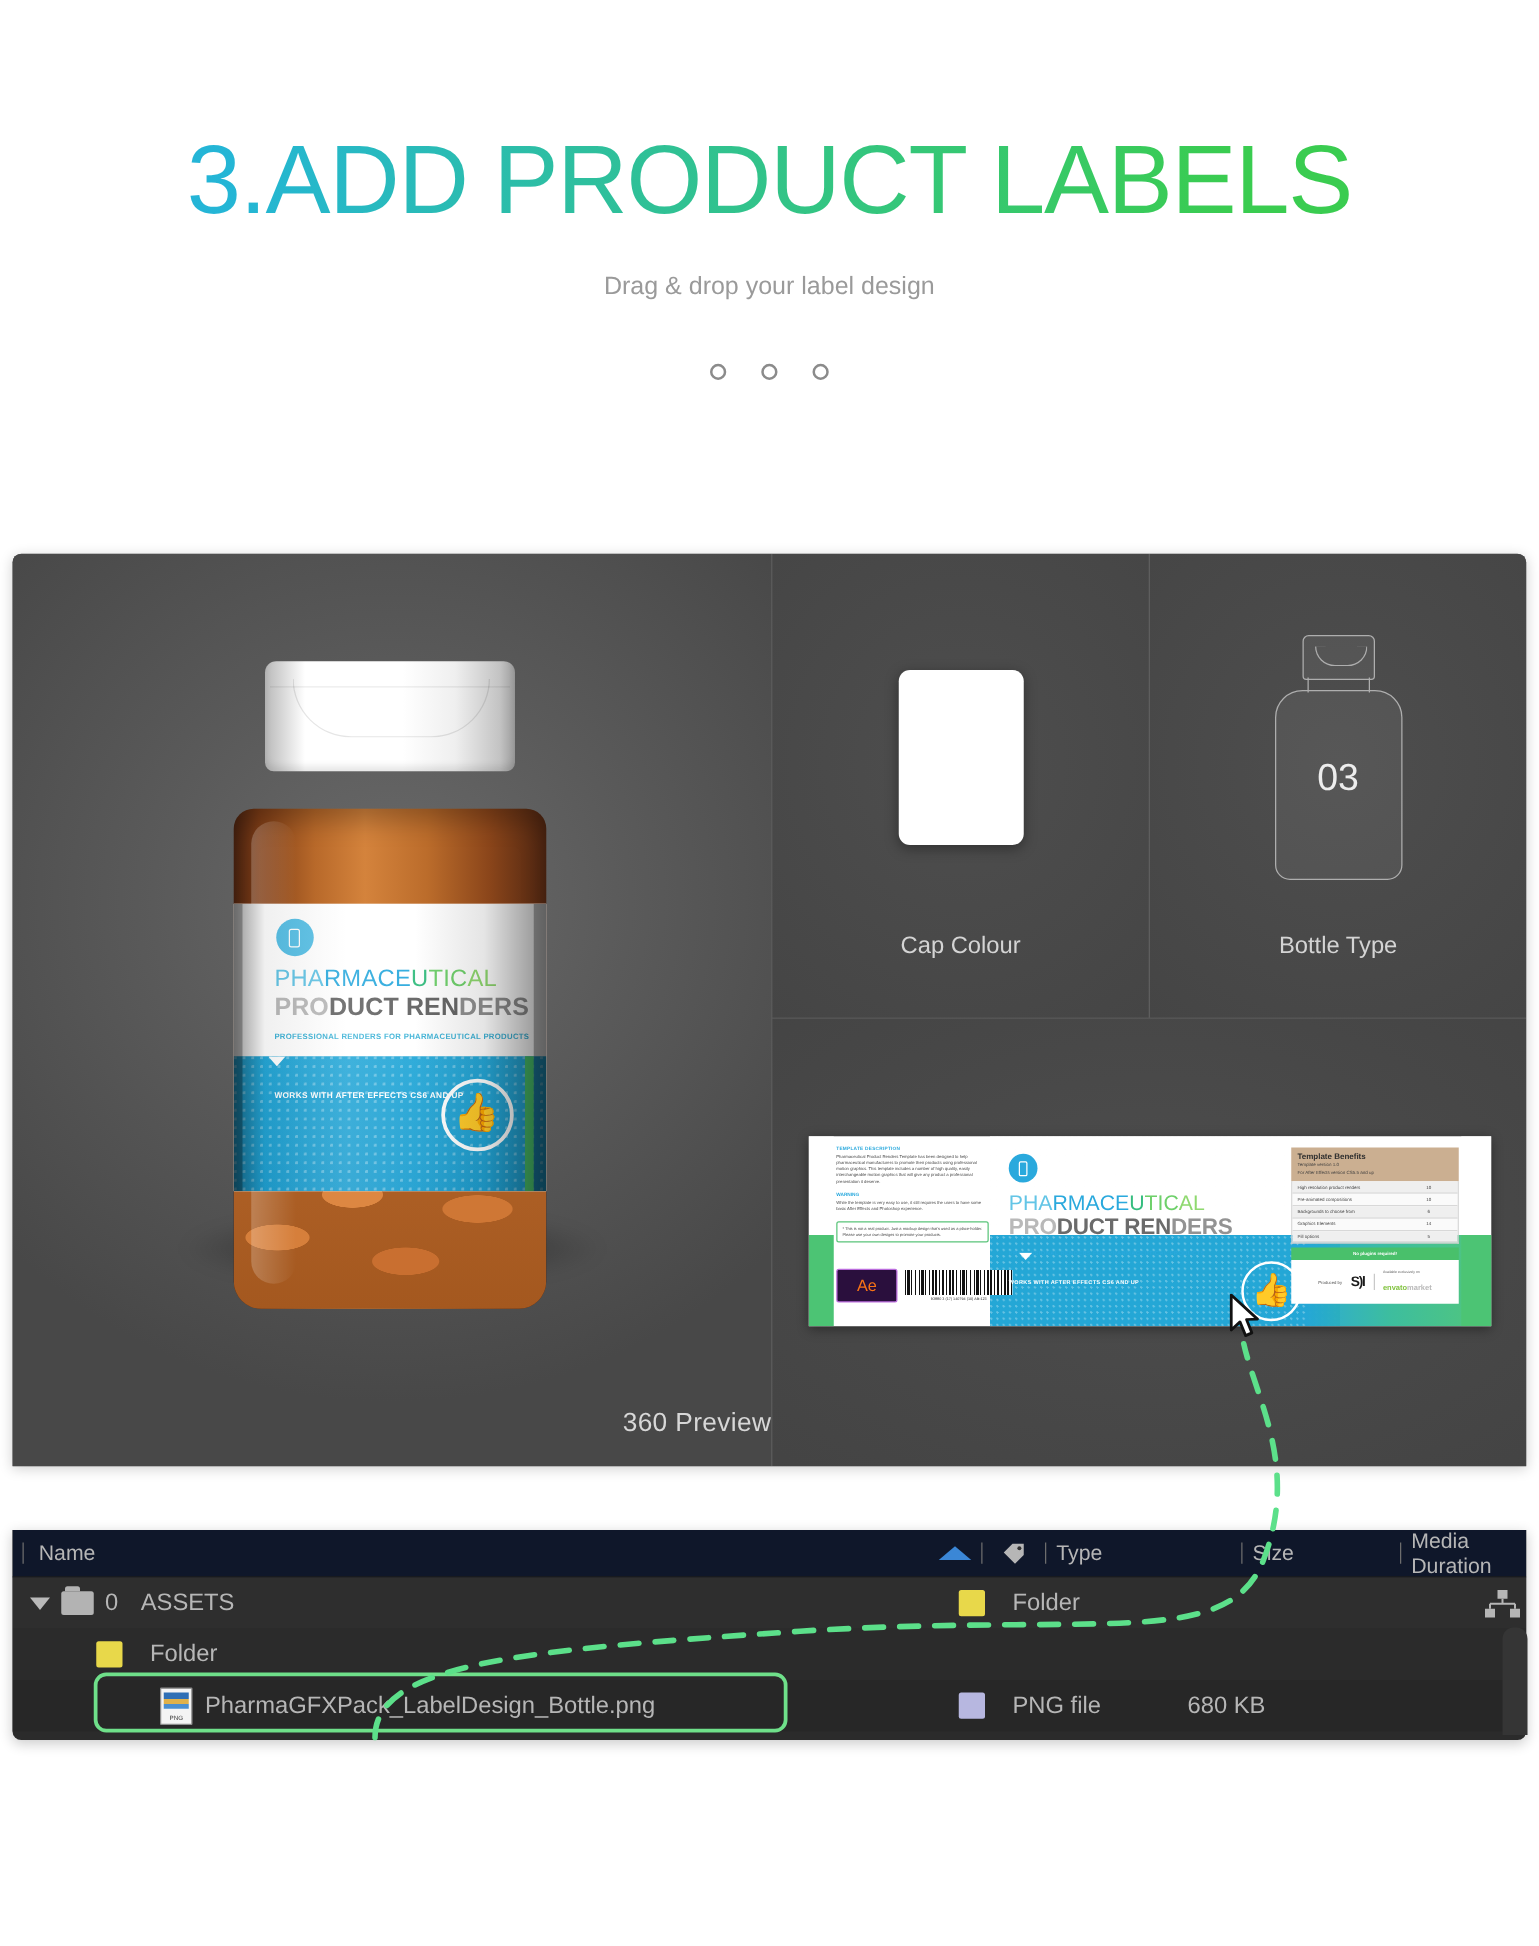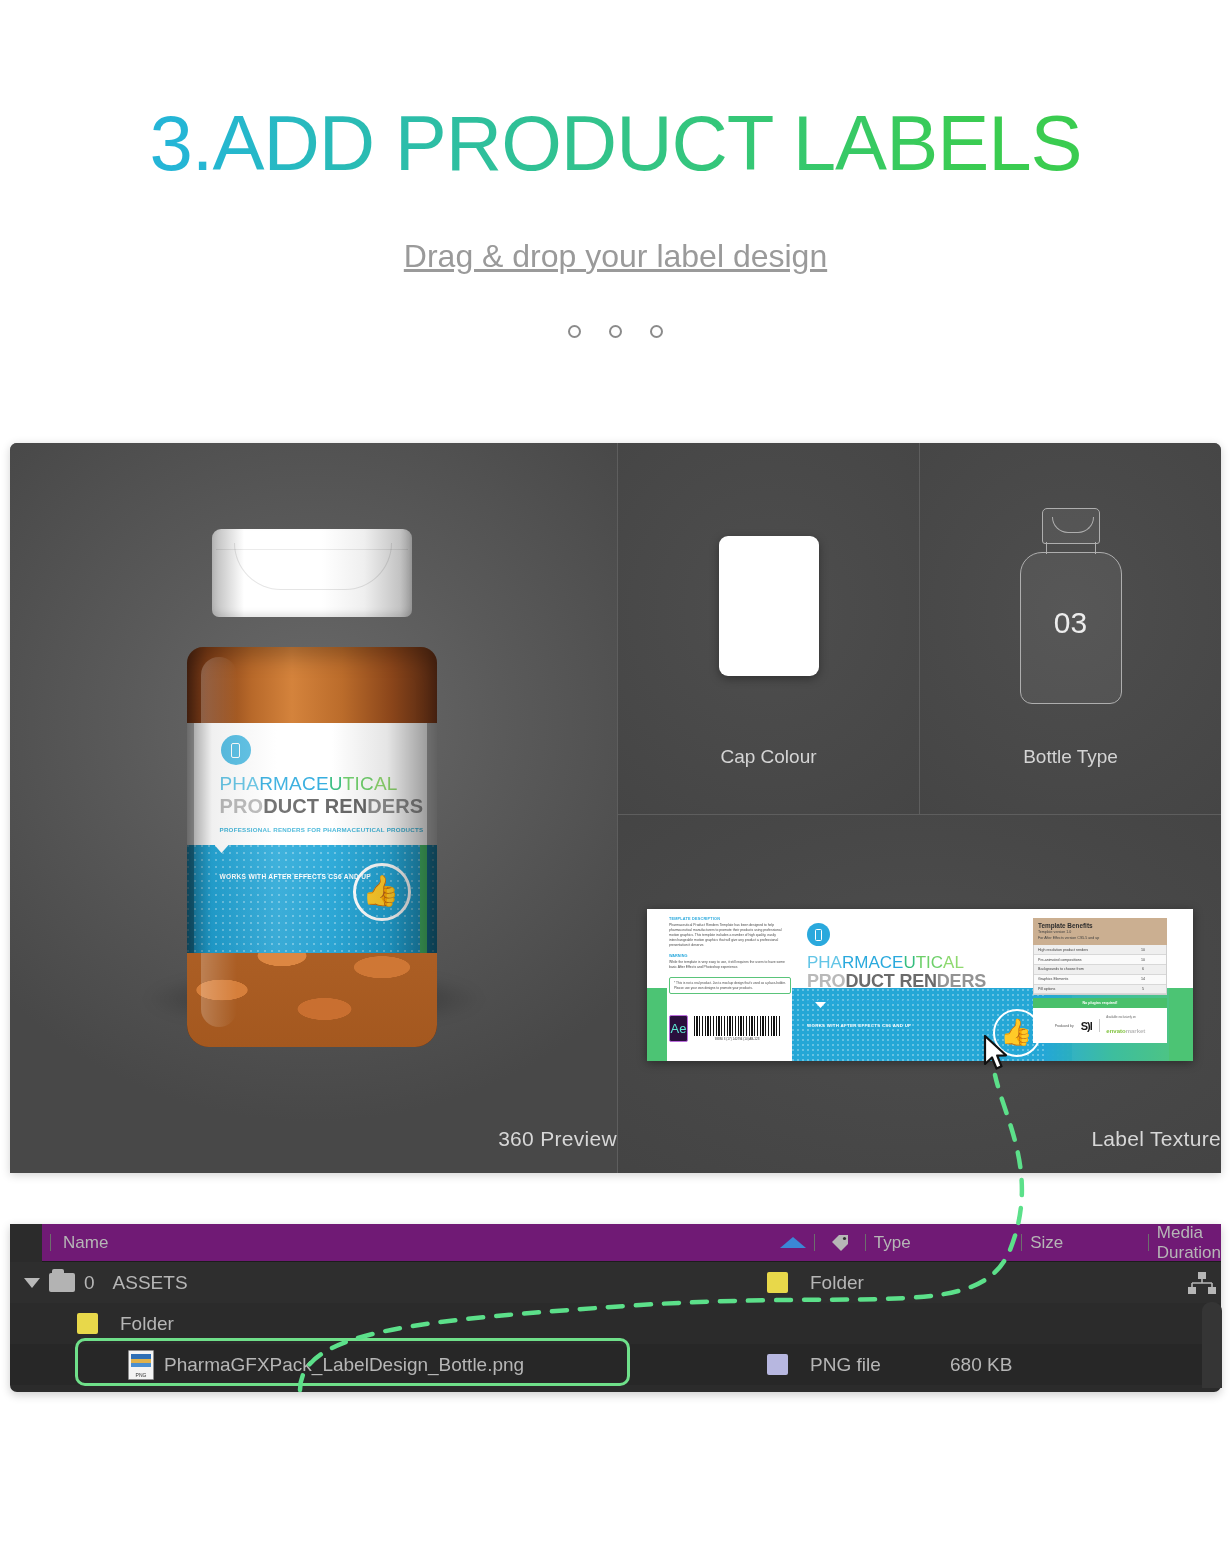--- a/index.html
+++ b/index.html
@@ -15,21 +15,21 @@
   .hero{ padding-top:104px; text-align:center; }
   .hero-title{
     font-size:78px; font-weight:400; letter-spacing:-1px;
     line-height:1.02; white-space:nowrap;
     background-image:linear-gradient(90deg,#26b0e2 0%,#24b6d4 16%,#2ebf9e 38%,#35c777 60%,#3acc50 80%,#3acc50 100%);
     -webkit-background-clip:text; background-clip:text;
     color:transparent; -webkit-text-fill-color:transparent;
     font-stretch:condensed;
   }
   .hero-sub{
-    margin-top:54px; font-size:32px; color:#9a9a9a; font-weight:400;text-decoration:underline;
+    margin-top:34px; font-size:20px; color:#9a9a9a; font-weight:400;
   }
   .dots{ margin-top:50px; display:flex; justify-content:center; gap:28px; }
   .dot{ width:13px; height:13px; border-radius:50%; border:2px solid #8b8b8b; }
 
   
   .stage{
     position:absolute; left:10px; top:443px; width:1211px; height:730px;
     background:#4e4e4e; border-radius:7px 7px 0 0;
     box-shadow:0 2px 10px rgba(0,0,0,.18);
     display:flex; overflow:hidden;
@@ -200,22 +200,22 @@
   .tex-left{ position:absolute; left:22px; top:8px; width:122px; }
   .tex-ttl{ font-size:3.8px; font-weight:700; color:#2aa9dd; letter-spacing:.2px; }
   .tex-body{ font-size:3.4px; color:#4a4a4a; line-height:1.5; margin-top:2px; }
   .tex-warn{ font-size:3.8px; font-weight:700; color:#2aa9dd; margin-top:5px; }
   .tex-note{
     margin-top:7px; border:.6px solid #5ac47a; border-radius:2px; padding:3px 4px;
     font-size:3.2px; color:#4a4a4a; line-height:1.5;
   }
   .tex-ae-row{ position:absolute; left:22px; top:106px; display:flex; align-items:center; gap:6px;}
   .ae{
-    width:19px; height:27px; background:#2a0f3d; border:1.3px solid #bb6ddd;
-    color:#5eead4; font-size:13px; display:flex; align-items:center; justify-content:center; border-radius:2px;
+    width:49px; height:27px; background:#2a0f3d; border:1.3px solid #bb6ddd;
+    color:#f97316; font-size:13px; display:flex; align-items:center; justify-content:center; border-radius:2px;
   }
   .barcode{ width:86px; }
   .bars{ height:20px; width:86px;
     background:repeating-linear-gradient(90deg,#111 0 1px,#fff 1px 2px,#111 2px 4px,#fff 4px 5px,#111 5px 6px,#fff 6px 8px,#111 8px 9px,#fff 9px 11px);}
   .barcode-num{ font-size:3px; text-align:center; color:#333; margin-top:1.5px; }
   .tex-mid{ position:absolute; left:160px; top:14px; width:250px; text-align:left;}
   .tm-icon{ width:23px; height:23px; border-radius:50%; background:#2aa9dd; display:flex; align-items:center; justify-content:center;}
   .tm-icon span{ display:block; width:7px; height:12px; border:1.2px solid #fff; border-radius:1.5px;}
   .tm-h1{ margin-top:7px; font-size:17px; letter-spacing:0px; white-space:nowrap;}
   .tm-h1 .c1{color:#63c5e6}.tm-h1 .c2{color:#2aa9dd}.tm-h1 .c3{color:#35bd7f}.tm-h1 .c4{color:#6ed06a}.tm-h1 .c5{color:#8fd96f}
@@ -254,22 +254,22 @@
   
   .cursor{ position:absolute; left:983px; top:1035px; width:26px; height:38px; z-index:60; }
 
   
   .browser{
     position:absolute; left:10px; top:1224px; width:1211px; height:168px;
     background:#2b2b2b; border-radius:0 0 7px 7px; overflow:hidden;
     box-shadow:0 3px 10px rgba(0,0,0,.2);
   }
   .bh{
-    display:flex; align-items:center; height:38px; background:#701a75;
-    border-bottom:1px solid #1c1c1c; color:#b6b6b6; font-size:17px;margin-left:32px;
+    display:flex; align-items:center; height:38px; background:#0f172a;
+    border-bottom:1px solid #1c1c1c; color:#b6b6b6; font-size:17px;
   }
   .bh .sep{ width:1px; height:17px; background:#6d6d6d; margin:0 8px; }
   .col-name{ width:690px; padding-left:4px; }
   .col-sortarrow{ width:60px; display:flex; justify-content:flex-end; }
   .sort-tri{ width:0;height:0;border-left:13px solid transparent;border-right:13px solid transparent;border-bottom:11px solid #3b87d6; }
   .col-tag{ width:34px; display:flex; justify-content:center; }
   .col-type{ width:140px; }
   .col-size{ width:110px; }
   .col-dur{ flex:1; }
 
@@ -444,21 +444,20 @@
               <span class="tb-prod">Produced by</span>
               <span class="tb-s">S)l</span>
               <span class="tb-div"></span>
               <span class="tb-env">
                 <small>Available exclusively on</small>
                 <b><i>envato</i><u>market</u></b>
               </span>
             </div>
           </div>
         </div>
-        <div class="texture-caption">Label  Texture</div>
       </div>
     </div>
   </div>
 
   <div class="browser">
     <div class="bh">
       <span class="sep"></span>
       <span class="col-name">Name</span>
       <span class="col-sortarrow">
           <span class="sort-tri"></span>

